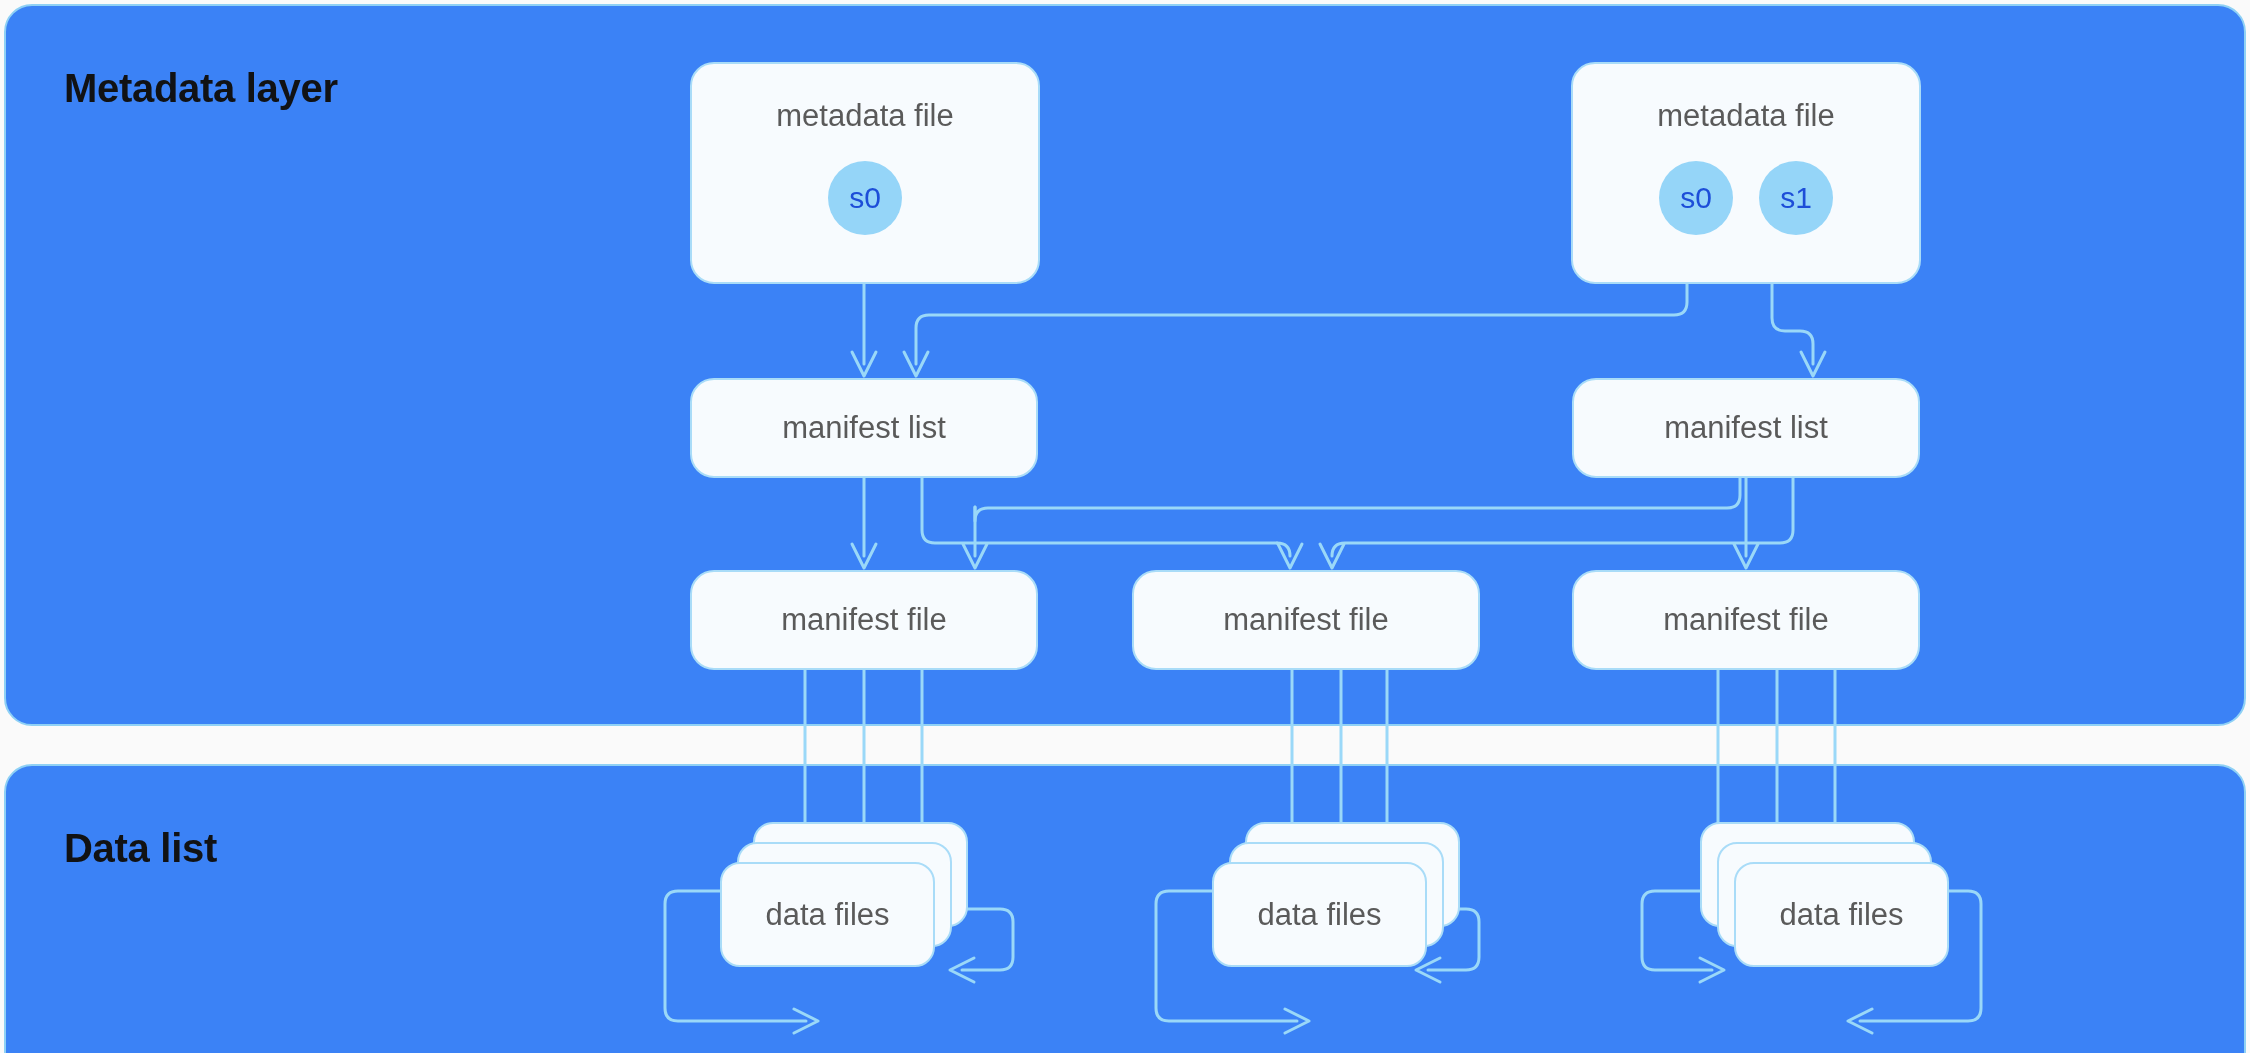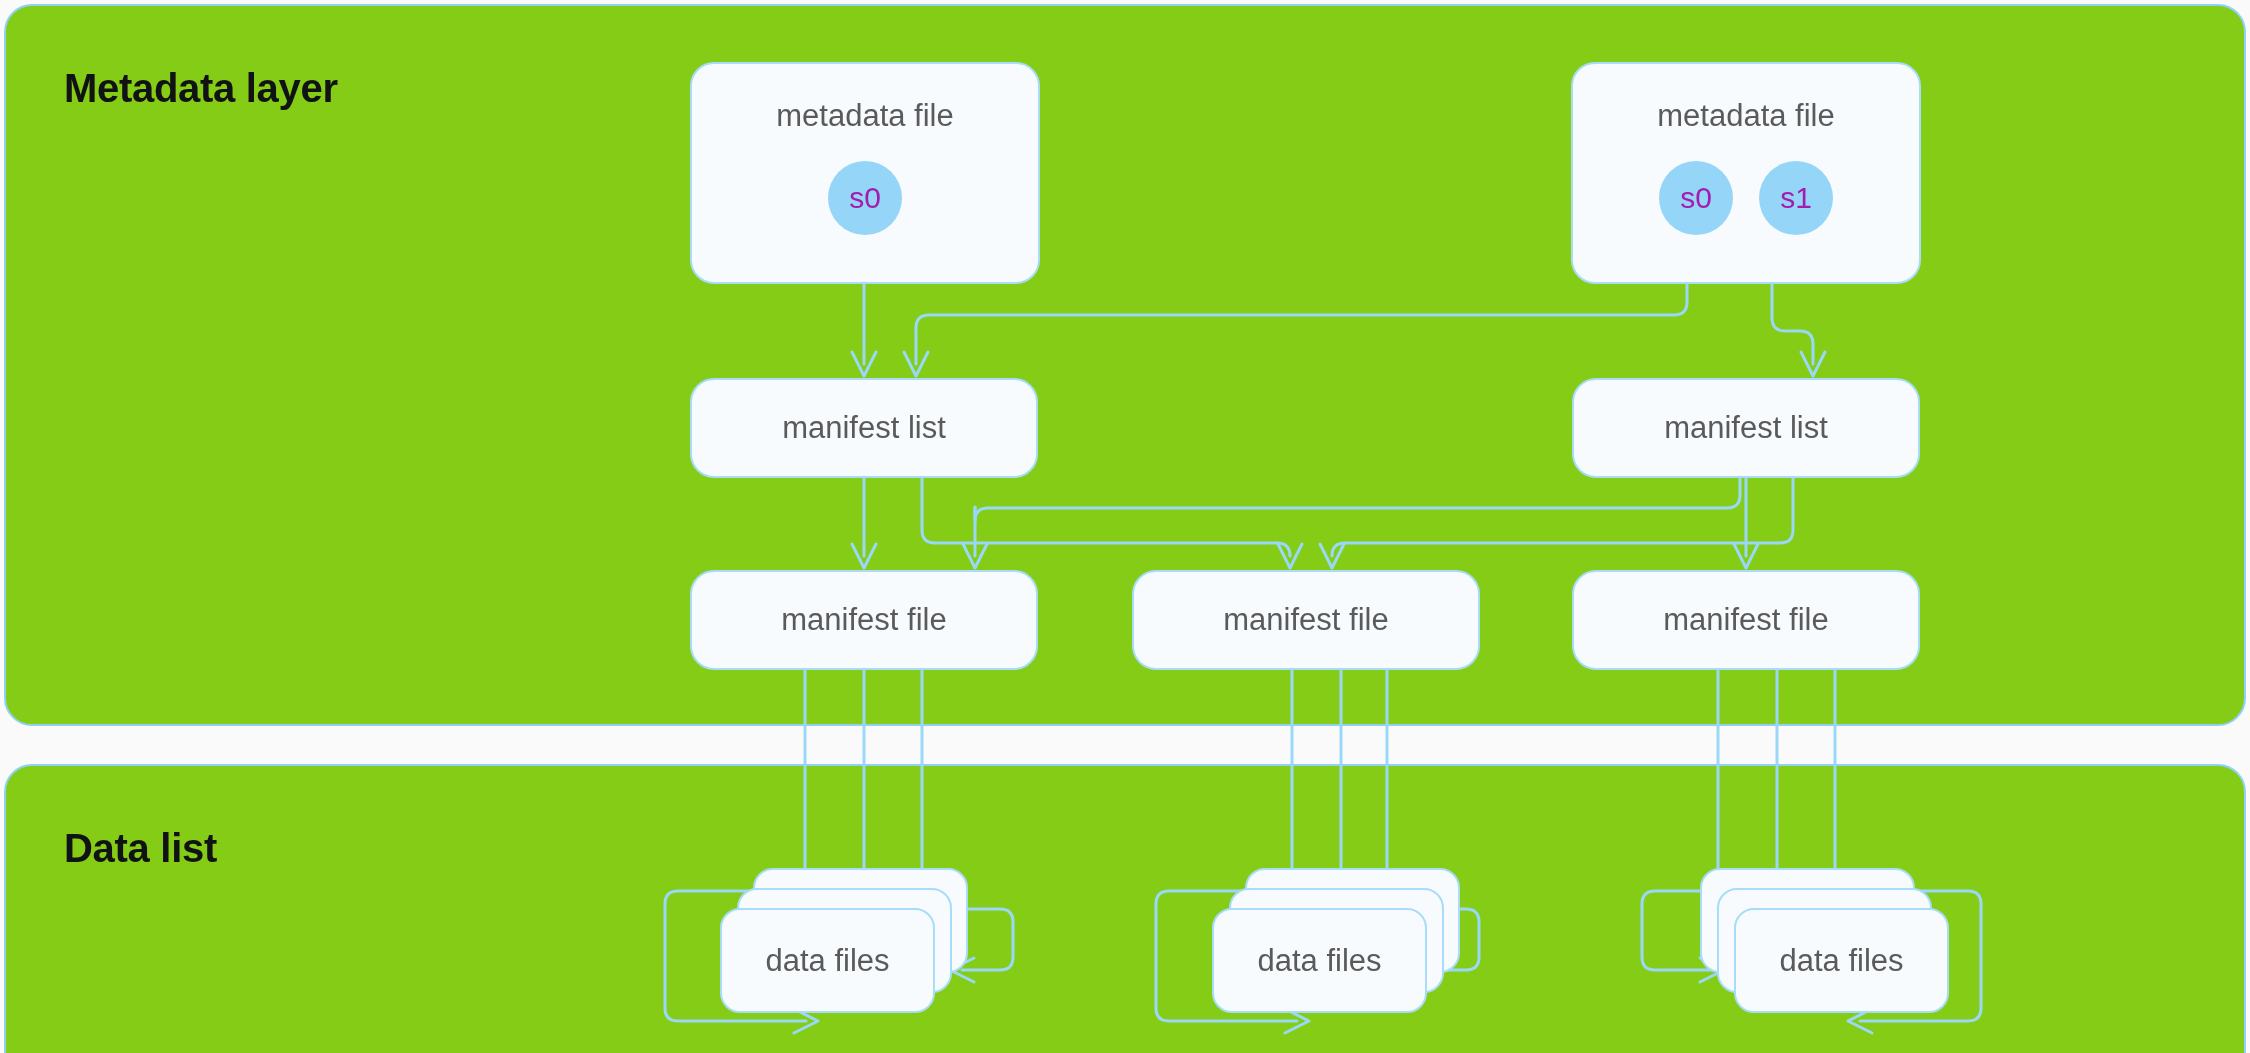--- a/index.html
+++ b/index.html
@@ -16,21 +16,21 @@
   #stage {
     position: relative;
     width: 2250px;
     height: 1053px;
     background: #fafafa;
   }
 
   
   .layer {
     position: absolute;
-    background: #84cc16;
+    background: #3b82f6;
     border: 2px solid #8fd1f5;
     border-radius: 28px;
     box-sizing: border-box;
   }
   #metadata-layer { left: 4px;  top: 4px;   width: 2242px; height: 722px; }
   #data-layer     { left: 4px;  top: 764px; width: 2242px; height: 320px; }
 
   .layer-title {
     position: absolute;
     left: 58px;
@@ -97,21 +97,21 @@
   }
   .snapshot {
     width: 74px;
     height: 74px;
     border-radius: 50%;
     background: #95d5f8;
     display: flex;
     align-items: center;
     justify-content: center;
     font-size: 30px;
-    color: #a21caf;
+    color: #1d4ed8;
   }
 
   .mlist  { width: 348px; height: 100px; }
   .mfile  { width: 348px; height: 100px; }
 
   
   .stack {
     position: absolute;
     width: 250px;
     height: 160px;
@@ -123,21 +123,20 @@
     background: #f7fbfe;
     border: 2px solid #a9dcf8;
     border-radius: 20px;
     box-sizing: border-box;
     display: flex;
     align-items: center;
     justify-content: center;
     color: #5a5a5a;
     font-size: 31px;
     white-space: nowrap;
-    margin-top: 46px;
   }
   
   .stack.dl .c1 { left: 33px; top: 0px;  }
   .stack.dl .c2 { left: 17px; top: 20px; }
   .stack.dl .c3 { left: 0px;  top: 40px; }
   
   .stack.dr .c1 { left: 0px;  top: 0px;  }
   .stack.dr .c2 { left: 17px; top: 20px; }
   .stack.dr .c3 { left: 34px; top: 40px; }
 </style>

